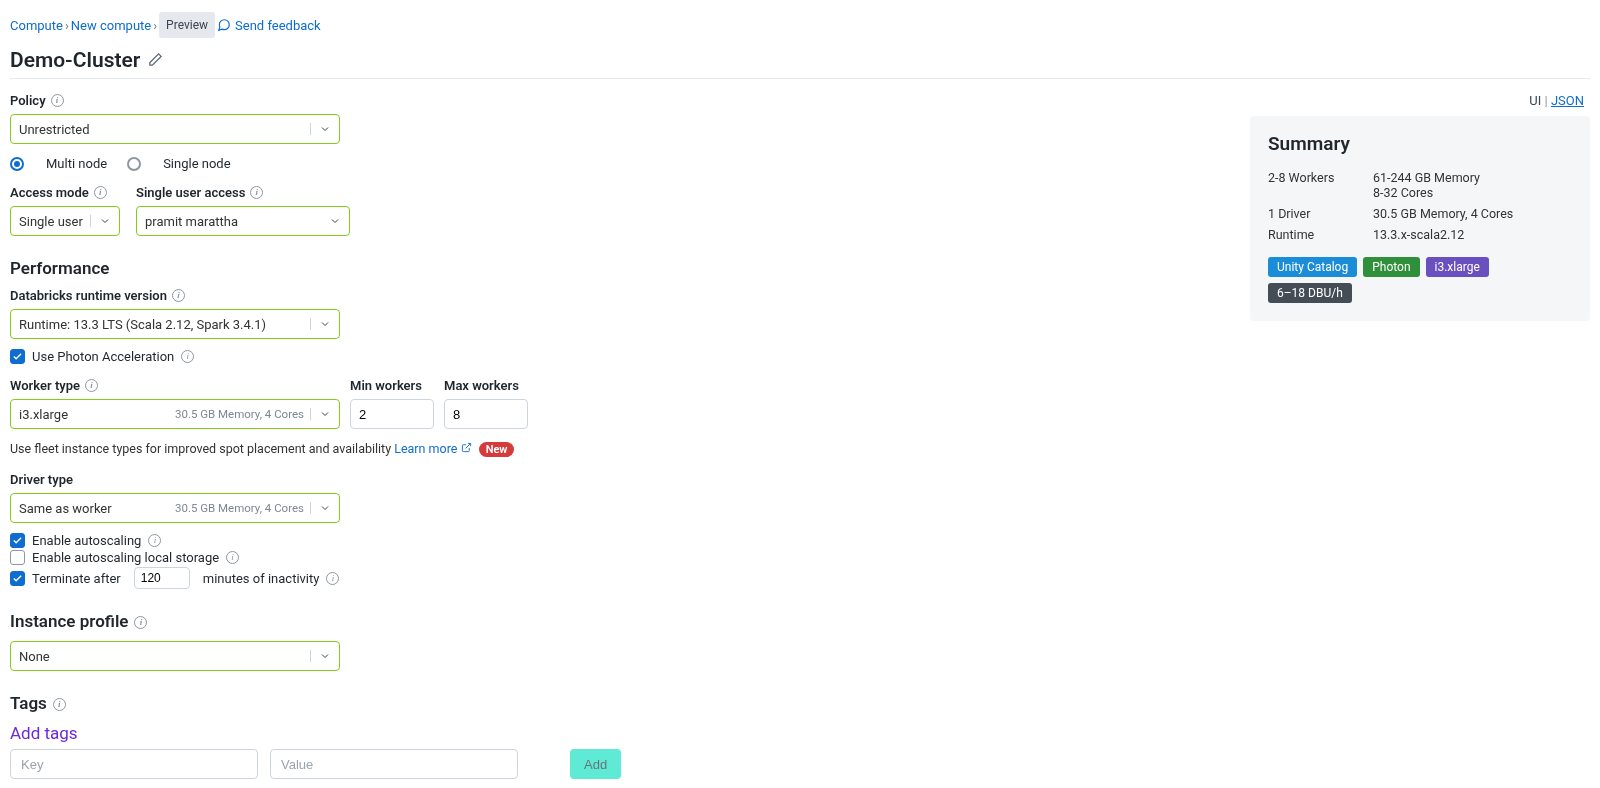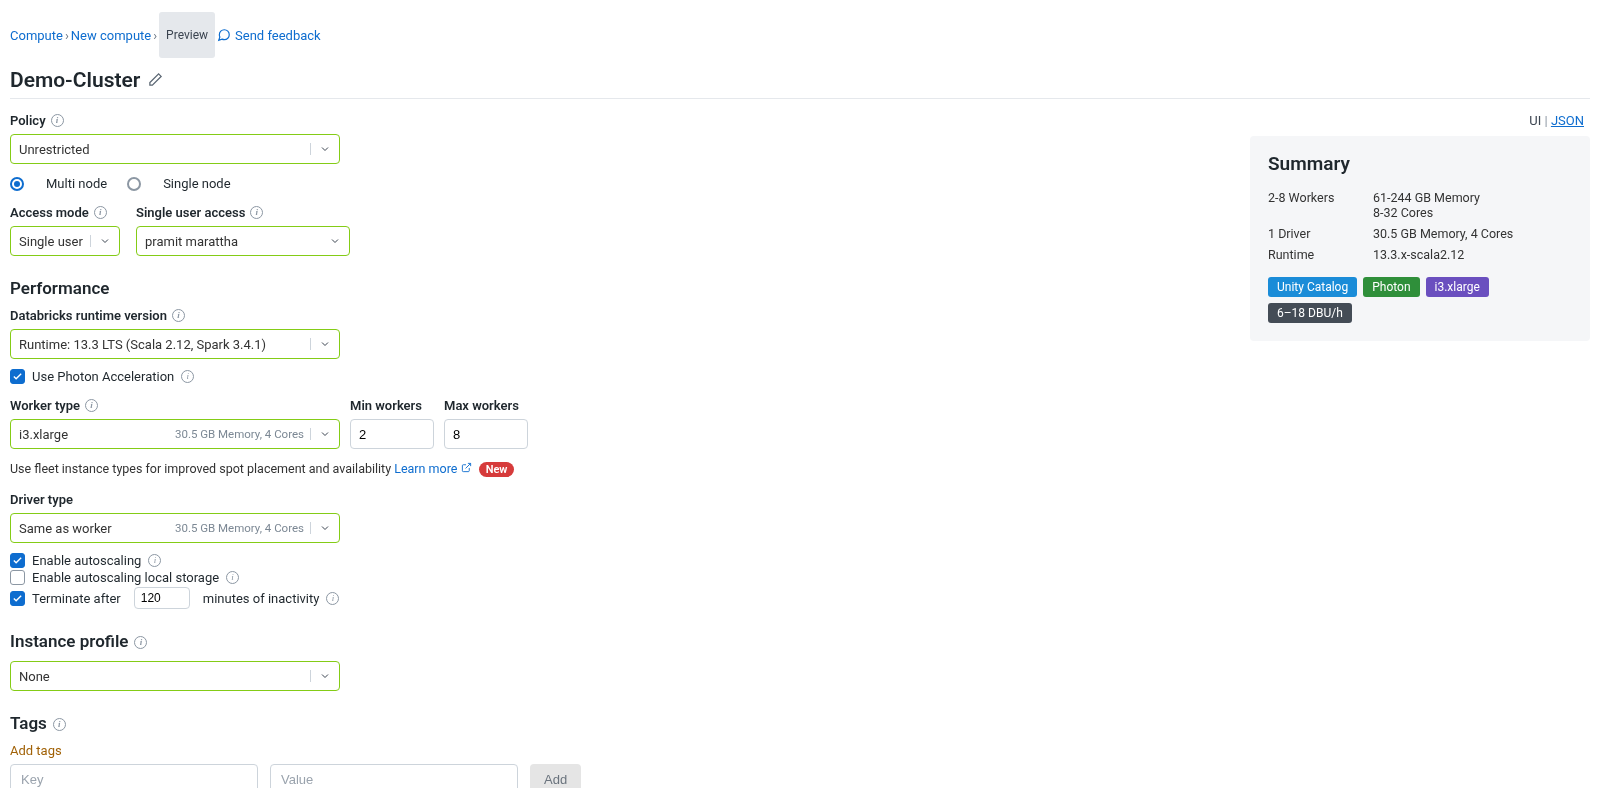--- a/index.html
+++ b/index.html
@@ -8,21 +8,21 @@
     font-family: -apple-system, BlinkMacSystemFont, "Segoe UI", Roboto, "Helvetica Neue", Arial, sans-serif;
     font-size: 13px;
     color: #1f272d;
     background: #fff;
     padding: 12px 10px 30px 10px;
     width: 1600px;
   }
   a { color: #0e6dcf; text-decoration: none; }
   .breadcrumb { font-size: 13px; color: #0e6dcf; display:flex; align-items:center; gap:2px; }
   .breadcrumb .sep { color:#6b7785; }
-  .breadcrumb .preview { background:#e5e8ec; color:#3b4450; padding:16px 7px; border-radius:3px; font-size:12px; }
+  .breadcrumb .preview { background:#e5e8ec; color:#3b4450; padding:6px 7px; border-radius:3px; font-size:12px; }
   .breadcrumb .feedback { display:flex; align-items:center; gap:4px; color:#0e6dcf; }
   .breadcrumb svg { vertical-align: middle; }
   h1.title { font-size: 21px; font-weight:600; margin: 10px 0 6px 0; display:flex; align-items:center; gap:8px; }
   .pencil { color:#5a6572; cursor:pointer; }
   .rule { border-top:1px solid #e5e8ec; margin:4px 0 14px 0; }
 
   .main-wrap { display:flex; align-items:flex-start; }
   .form-col { flex:1; max-width: 780px; }
   .spacer { flex:1; }
   .right-col { width:340px; }
@@ -66,21 +66,21 @@
   .hint { font-size:12.5px; color:#333; margin-top:12px; }
   .hint a { color:#0e6dcf; }
   .new-badge { background:#d63b3b; color:#fff; font-size:11px; font-weight:600; padding:1px 7px; border-radius:10px; margin-left:4px; }
   .ext-icon { color:#0e6dcf; }
 
   .inline-input { border:1px solid #cdd4db; border-radius:4px; height:22px; width:56px; padding:0 6px; font-size:12px; text-align:left; margin:0 6px; }
 
   .tags-row { display:flex; gap:12px; align-items:center; margin-top:6px; }
   .text-input { border:1px solid #cdd4db; border-radius:4px; height:30px; padding:0 10px; font-size:13px; color:#333; }
   .text-input::placeholder { color:#9aa3ad; }
-  .add-btn { background:#e5e5e5; border:none; border-radius:4px; height:30px; padding:8px 14px; font-size:13px; color:#6a737d; cursor:pointer; }
+  .add-btn { background:#5eead4; border:none; border-radius:4px; height:30px; padding:8px 14px; font-size:13px; color:#6a737d; cursor:pointer;margin-left:40px; }
 
   .expand-row { display:flex; align-items:center; gap:6px; color:#333; font-size:13px; margin-top:16px; margin-left:4px; cursor:pointer; }
 
   .top-right { font-size:13px; text-align:right; color:#3b4450; margin-bottom:8px; padding-right:6px; }
   .top-right .json { color:#0e6dcf; text-decoration:underline; }
 
   .summary-box { background:#f5f6f8; border-radius:4px; padding:16px 18px 18px 18px; }
   .summary-box h2 { font-size:19px; font-weight:600; margin:0 0 12px 0; }
   .summary-box table { width:100%; font-size:12.5px; border-collapse:collapse; }
   .summary-box td { padding: 3px 0; vertical-align: top; }
@@ -300,21 +300,21 @@
         <svg width="12" height="12" viewBox="0 0 24 24" fill="none" stroke="#3b4450" stroke-width="2">
             <polyline points="6 9 12 15 18 9"></polyline>
           </svg>
       </span>
     </div>
 
     <div class="section-h" style="display:flex; align-items:center; gap:6px;">
       <span>Tags</span>
       <span class="info" style="margin-top:2px;"></span>
     </div>
-    <div style="font-size:13px; color:#a16207;">Add tags</div>
+    <div style="font-size:17px; color:#6d28d9;">Add tags</div>
     <div class="tags-row">
       <input class="text-input" style="width: 248px;" placeholder="Key">
       <input class="text-input" style="width: 248px;" placeholder="Value">
       <button class="add-btn">Add</button>
     </div>
 
     <div class="expand-row">
       <svg width="11" height="11" viewBox="0 0 24 24" fill="none" stroke="#3b4450" stroke-width="2">
           <polyline points="9 18 15 12 9 6"></polyline>
         </svg>

